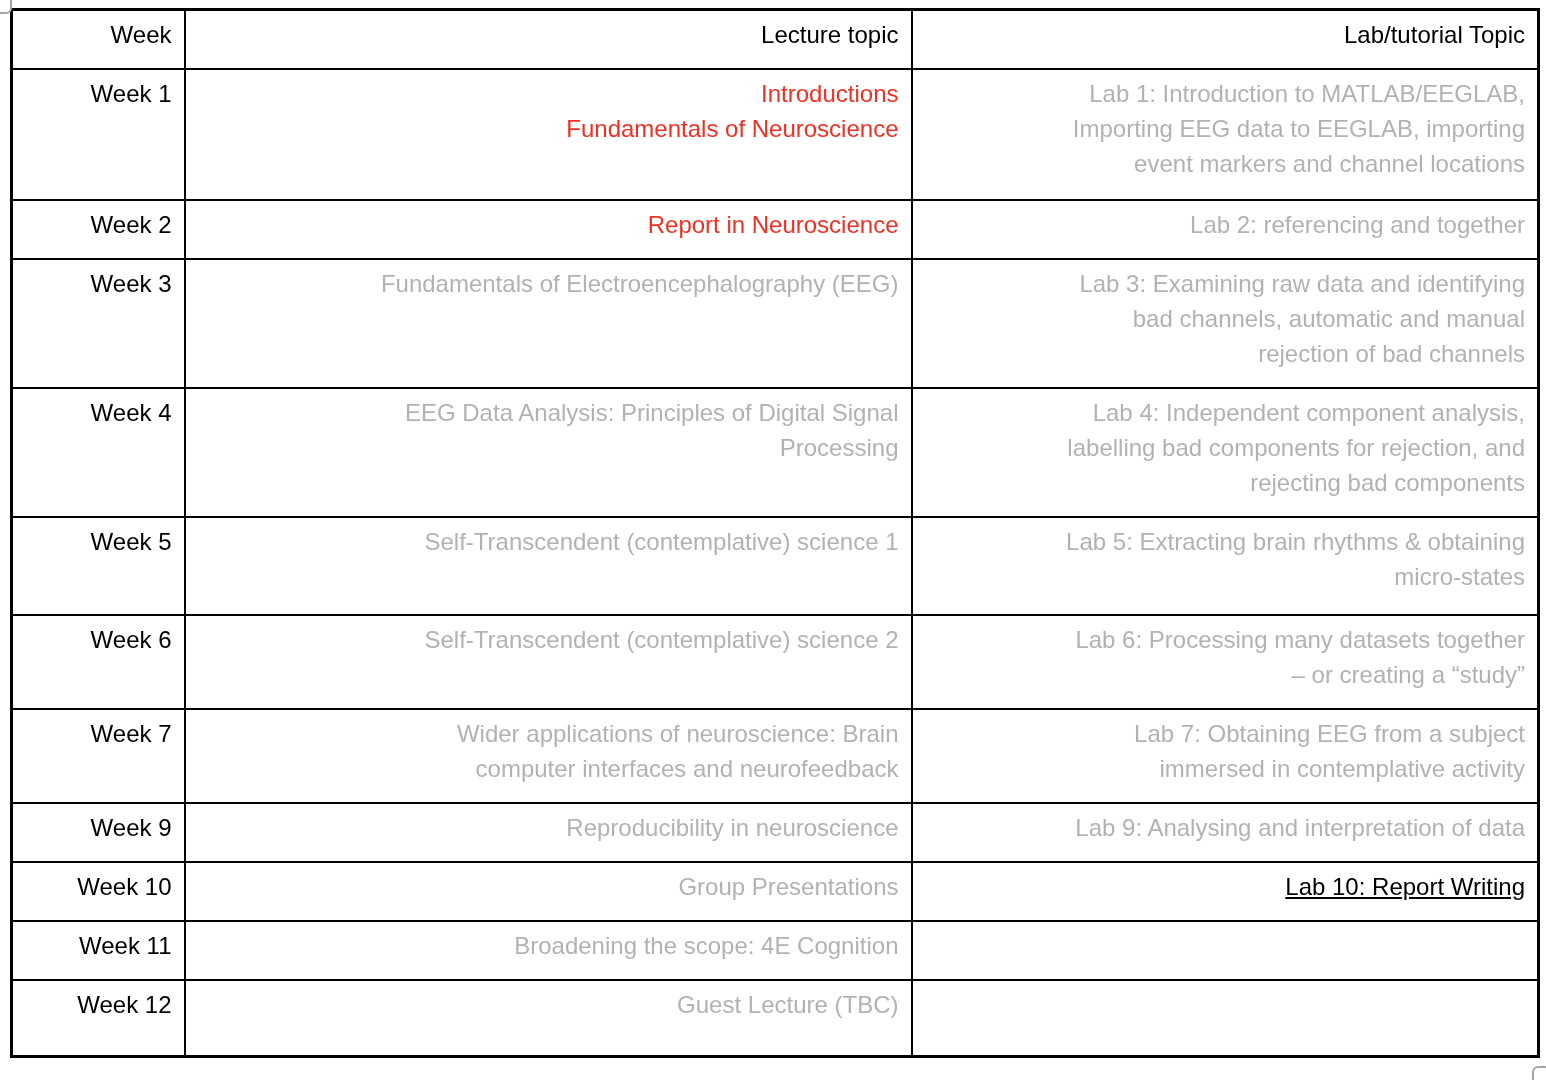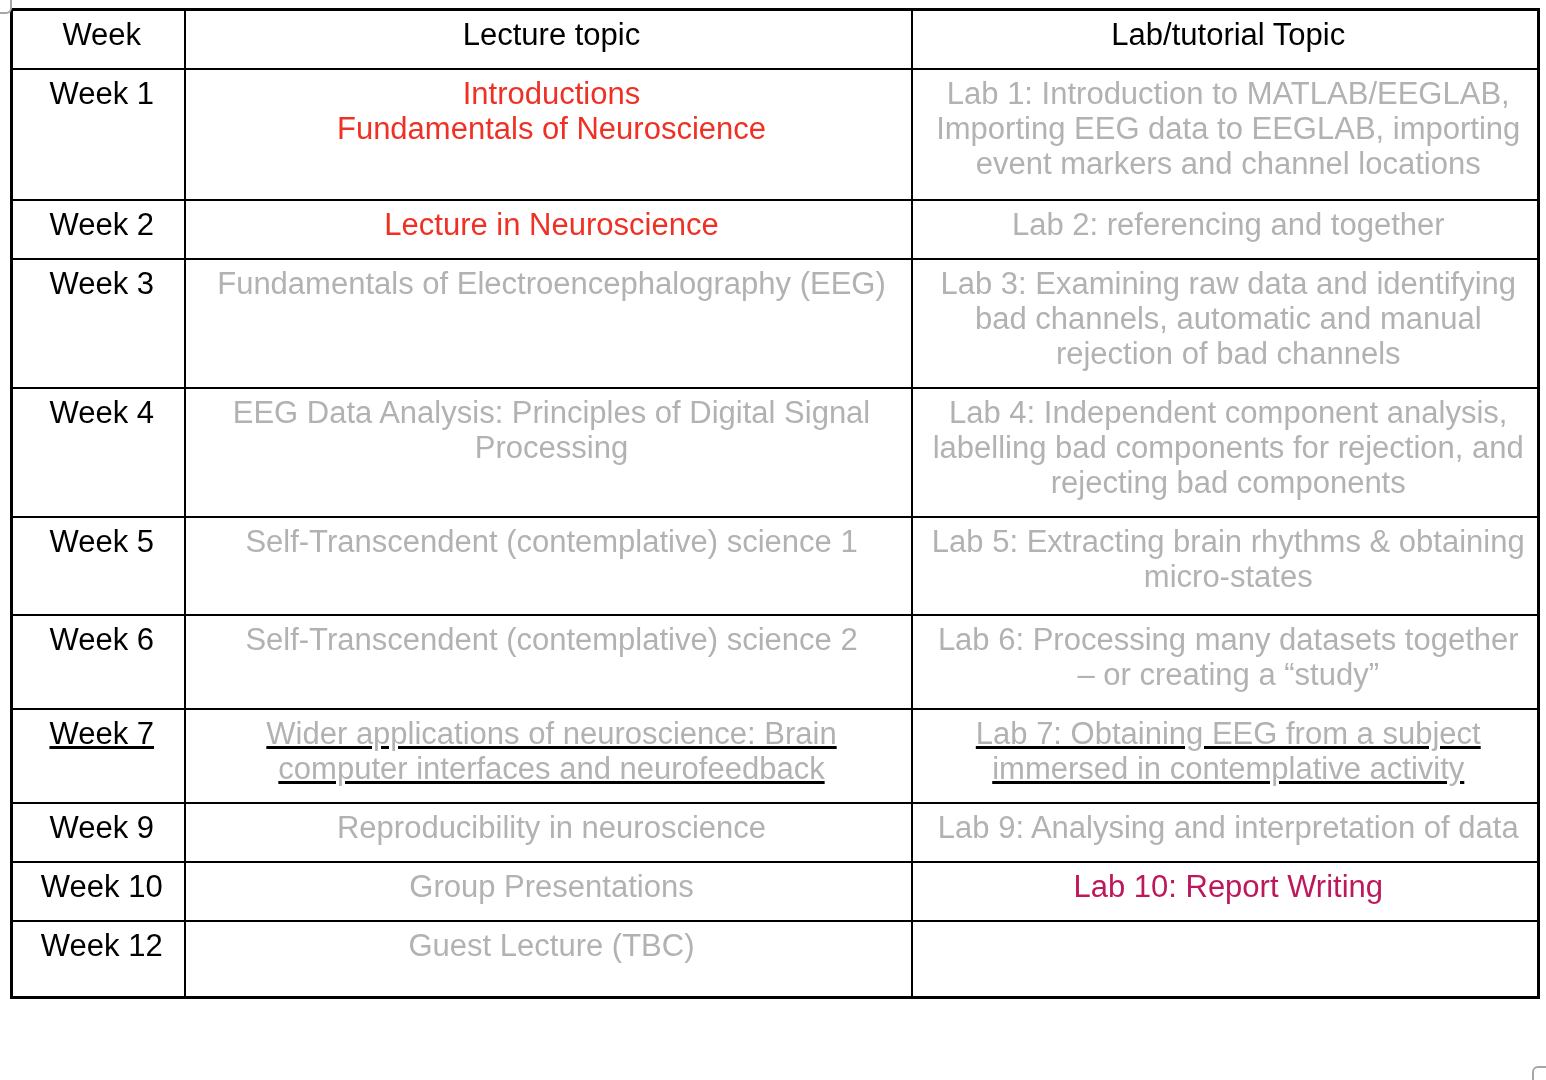--- a/index.html
+++ b/index.html
@@ -25,23 +25,23 @@
     top: 8px;
     width: 1527px;
     border-collapse: collapse;
     table-layout: fixed;
     border: 3px solid #000000;
   }
   table.schedule th,
   table.schedule td {
     border: 2px solid #000000;
     vertical-align: top;
-    text-align: center;
+    text-align: right;
     padding: 6px 12px 16px 19px;
-    font-size: 31px;
+    font-size: 24px;
     line-height: 35px;
     font-weight: 400;
     white-space: pre-line;
     overflow: hidden;
   }
   table.schedule thead tr { height: 54px; }
   th.col-week, td.week-cell { color: #000000; }
   
   .corner {
     position: absolute;
@@ -87,21 +87,21 @@
         <tr style="height: 131px;">
           <td class="week-cell">Week 1</td>
           <td class="lecture-cell" style="color: rgb(238, 49, 36);">Introductions
 Fundamentals of Neuroscience</td>
           <td class="lab-cell" style="color: rgb(178, 178, 178);">Lab 1: Introduction to MATLAB/EEGLAB,
 Importing EEG data to EEGLAB, importing
 event markers and channel locations</td>
         </tr>
         <tr style="height: 32px; margin-top: 36px;">
           <td class="week-cell">Week 2</td>
-          <td class="lecture-cell" style="color: rgb(238, 49, 36);">Lecture in Neuroscience</td>
+          <td class="lecture-cell" style="color: rgb(238, 49, 36);">Report in Neuroscience</td>
           <td class="lab-cell" style="color: rgb(178, 178, 178);">Lab 2: referencing and together</td>
         </tr>
         <tr style="height: 121px;">
           <td class="week-cell">Week 3</td>
           <td class="lecture-cell" style="color: rgb(178, 178, 178);">Fundamentals of Electroencephalography (EEG)</td>
           <td class="lab-cell" style="color: rgb(178, 178, 178);">Lab 3: Examining raw data and identifying
 bad channels, automatic and manual
 rejection of bad channels</td>
         </tr>
         <tr style="height: 117px;">
@@ -117,36 +117,41 @@
           <td class="lecture-cell" style="color: rgb(178, 178, 178);">Self-Transcendent (contemplative) science 1</td>
           <td class="lab-cell" style="color: rgb(178, 178, 178);">Lab 5: Extracting brain rhythms &amp; obtaining
 micro-states</td>
         </tr>
         <tr style="height: 73px;">
           <td class="week-cell">Week 6</td>
           <td class="lecture-cell" style="color: rgb(178, 178, 178);">Self-Transcendent (contemplative) science 2</td>
           <td class="lab-cell" style="color: rgb(178, 178, 178);">Lab 6: Processing many datasets together
 – or creating a “study”</td>
         </tr>
-        <tr style="height: 84px; text-decoration: underline;">
+        <tr style="height: 84px;">
           <td class="week-cell">Week 7</td>
           <td class="lecture-cell" style="color: rgb(178, 178, 178);">Wider applications of neuroscience: Brain
 computer interfaces and neurofeedback</td>
           <td class="lab-cell" style="color: rgb(178, 178, 178);">Lab 7: Obtaining EEG from a subject
 immersed in contemplative activity</td>
         </tr>
         <tr style="height: 45px;">
           <td class="week-cell">Week 9</td>
           <td class="lecture-cell" style="color: rgb(178, 178, 178);">Reproducibility in neuroscience</td>
           <td class="lab-cell" style="color: rgb(178, 178, 178);">Lab 9: Analysing and interpretation of data</td>
         </tr>
         <tr style="height: 50px;">
           <td class="week-cell">Week 10</td>
           <td class="lecture-cell" style="color: rgb(178, 178, 178);">Group Presentations</td>
-          <td class="lab-cell" style="color: #be185d;">Lab 10: Report Writing</td>
+          <td class="lab-cell" style="color: #000000; text-decoration: underline;">Lab 10: Report Writing</td>
+        </tr>
+        <tr style="height: 57px;">
+          <td class="week-cell">Week 11</td>
+          <td class="lecture-cell" style="color: rgb(178, 178, 178);">Broadening the scope: 4E Cognition</td>
+          <td class="lab-cell" style="color: rgb(178, 178, 178);"></td>
         </tr>
         <tr style="height: 76px;">
           <td class="week-cell">Week 12</td>
           <td class="lecture-cell" style="color: rgb(178, 178, 178);">Guest Lecture (TBC)</td>
           <td class="lab-cell" style="color: rgb(178, 178, 178);"></td>
         </tr>
       </tbody>
   </table>
 
   <div class="corner tl"></div>

